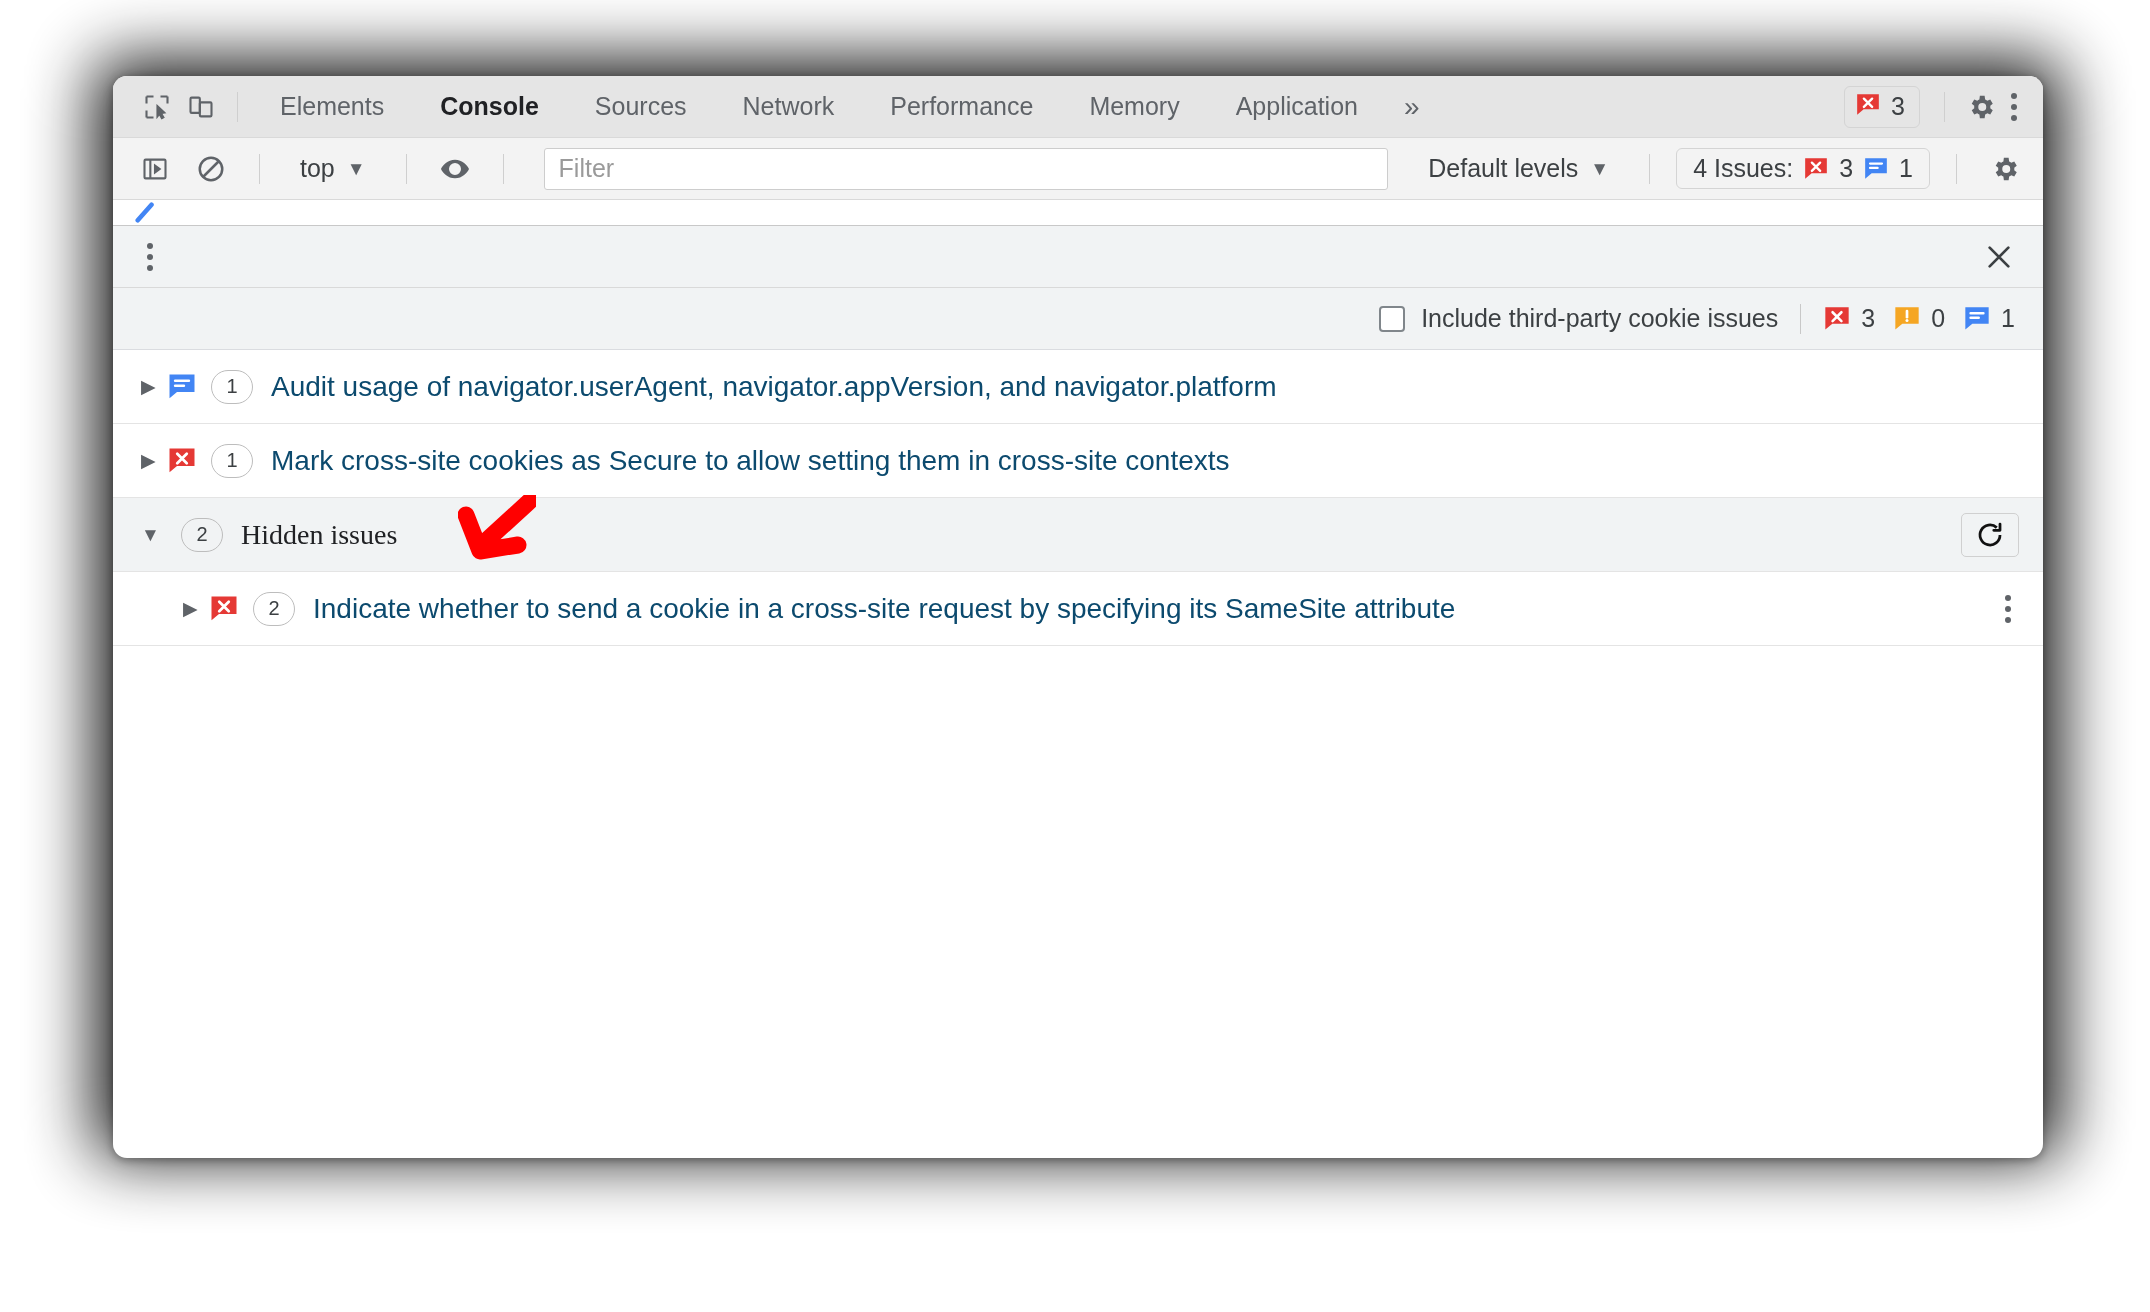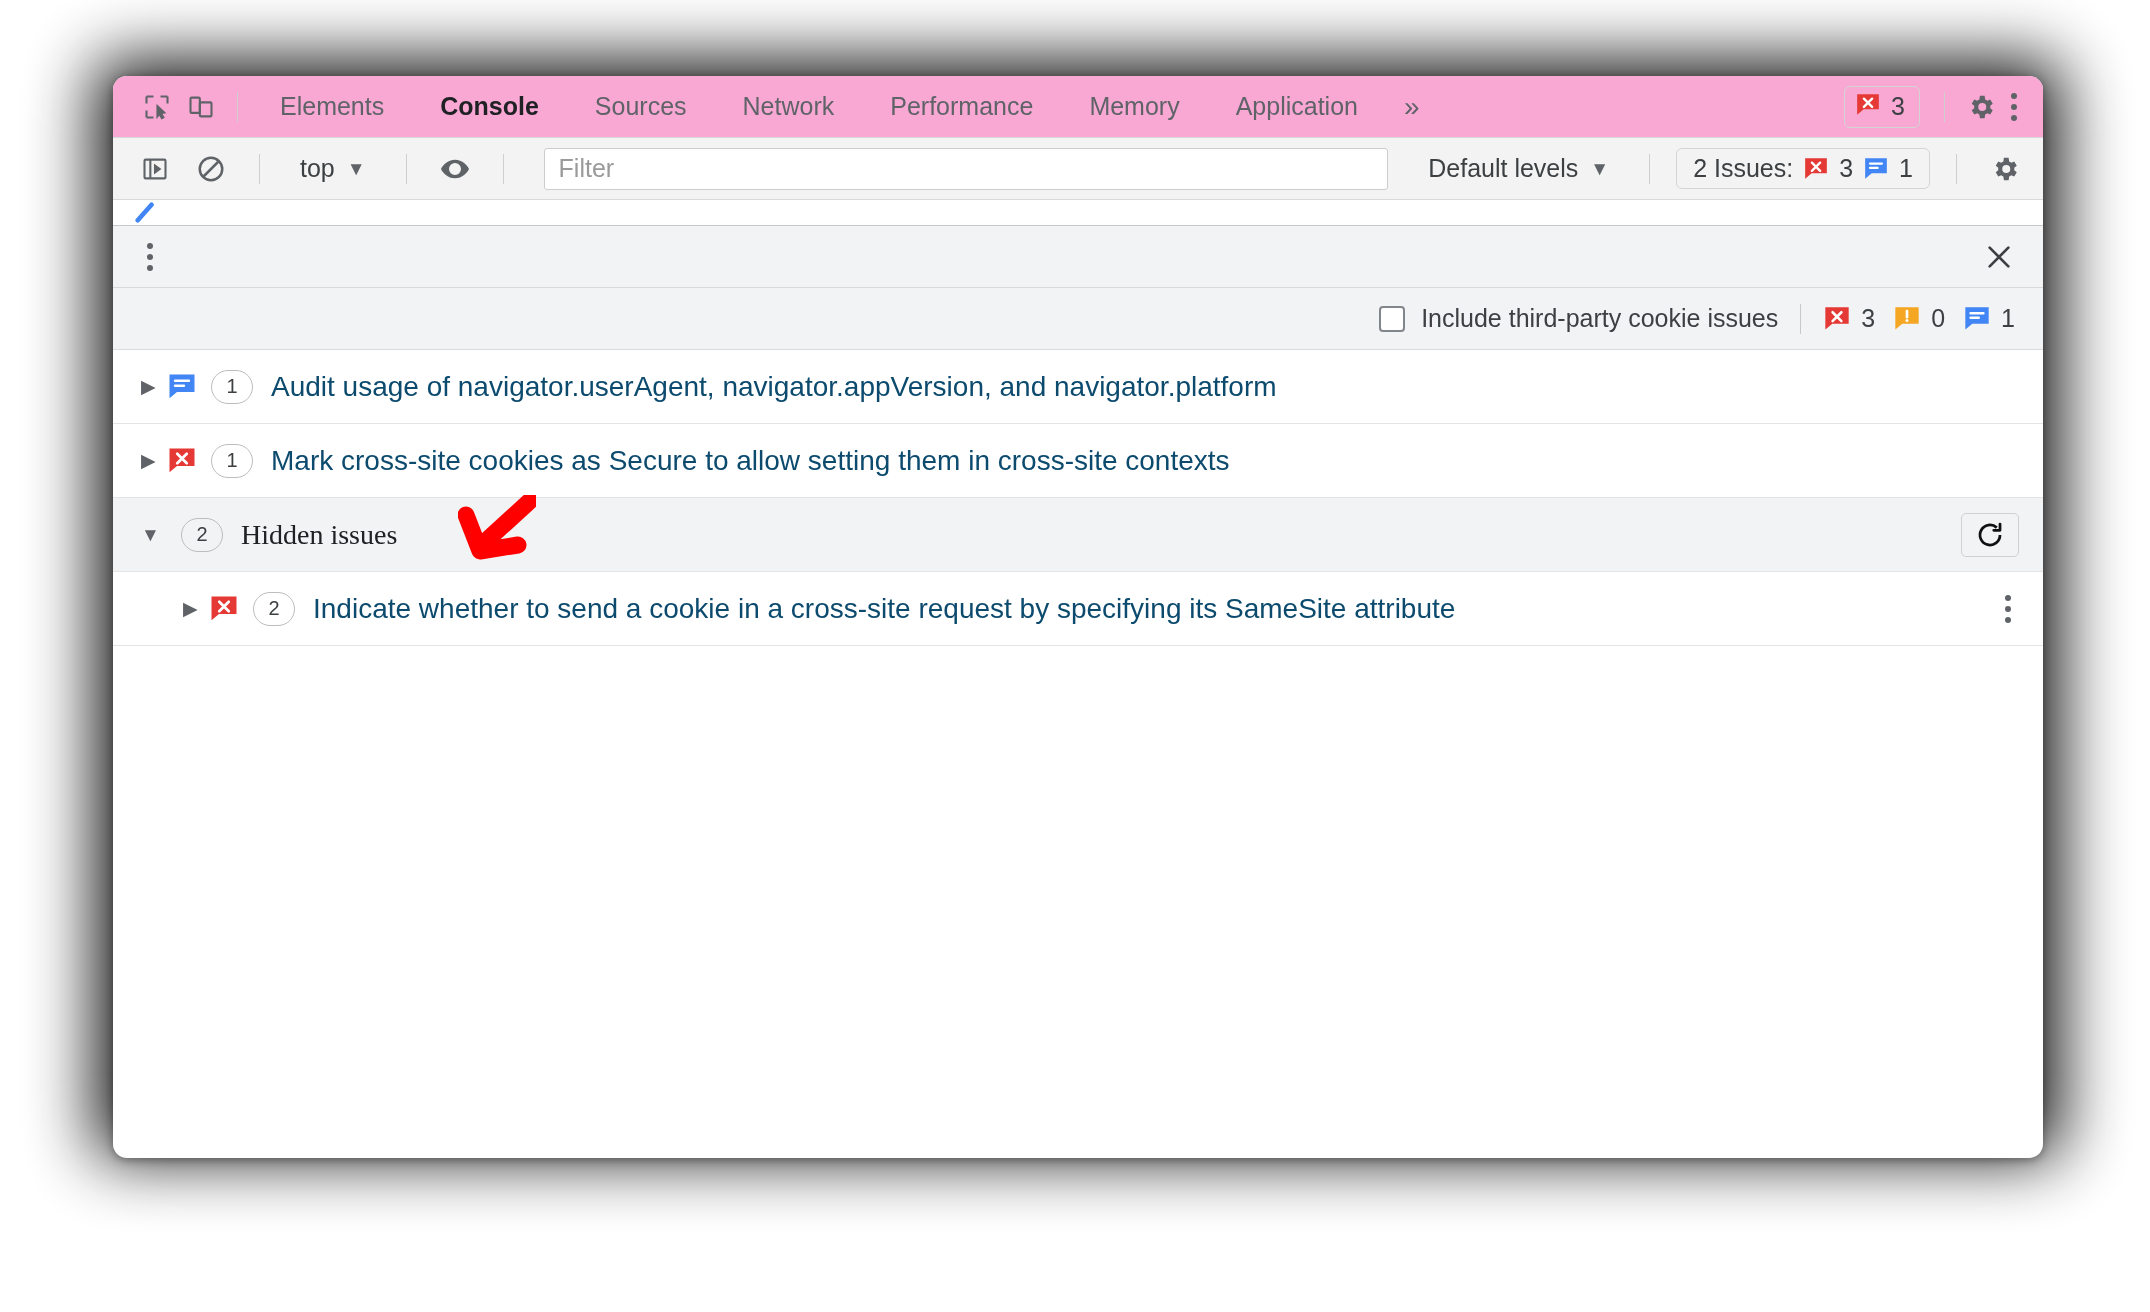--- a/index.html
+++ b/index.html
@@ -51,21 +51,21 @@
   .dot.green  { background: #60c544; }
   #window-title {
     position: absolute; left: 0; right: 0; text-align: center;
     font-size: 24px; font-weight: bold; color: #4a4a4a;
     letter-spacing: .1px;
   }
 
   
   #tabbar {
     height: 62px;
-    background: #f9a8d4;
+    background: #e5e5e5;
     border-bottom: 1px solid #d9d9d9;
     display: flex; align-items: center;
     padding: 0 18px 0 22px;
   }
   .tb-icon {
     width: 44px; height: 44px;
     display: flex; align-items: center; justify-content: center;
     color: #5f6368;
     flex: 0 0 auto;
   }
@@ -324,21 +324,21 @@
       </div>
 
       <div class="levels">
         <span>Default levels</span>
         <span class="small-caret">▼</span>
       </div>
 
       <div class="tb-sep"></div>
 
       <div class="issues-pill">
-        <span>2 Issues:</span>
+        <span>4 Issues:</span>
         <span style="display:flex">
           <svg width="26" height="26" viewBox="0 0 24 24">
             <path d="M2 2h20v14H8l-6 5z" fill="#e53935"></path>
             <path d="M8.2 6.2l7.6 7.6M15.8 6.2l-7.6 7.6" stroke="#fff" stroke-width="2.2" stroke-linecap="round"></path>
           </svg>
         </span>
         <span>3</span>
         <span style="display:flex">
           <svg width="26" height="26" viewBox="0 0 24 24">
             <path d="M2 2h20v14H8l-6 5z" fill="#4285f4"></path>

